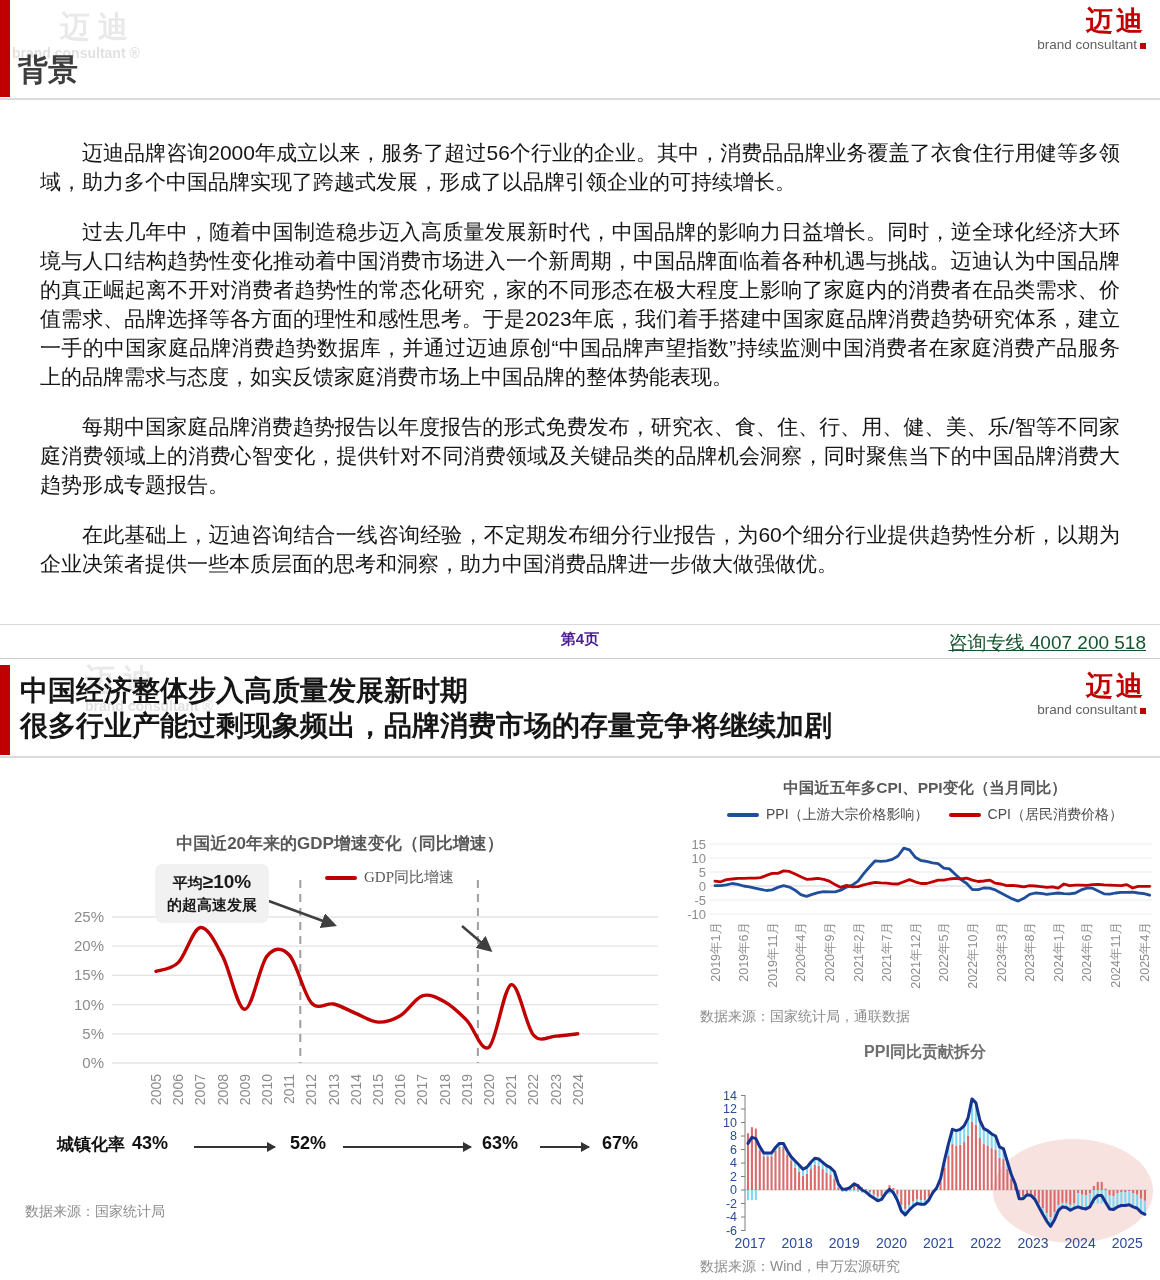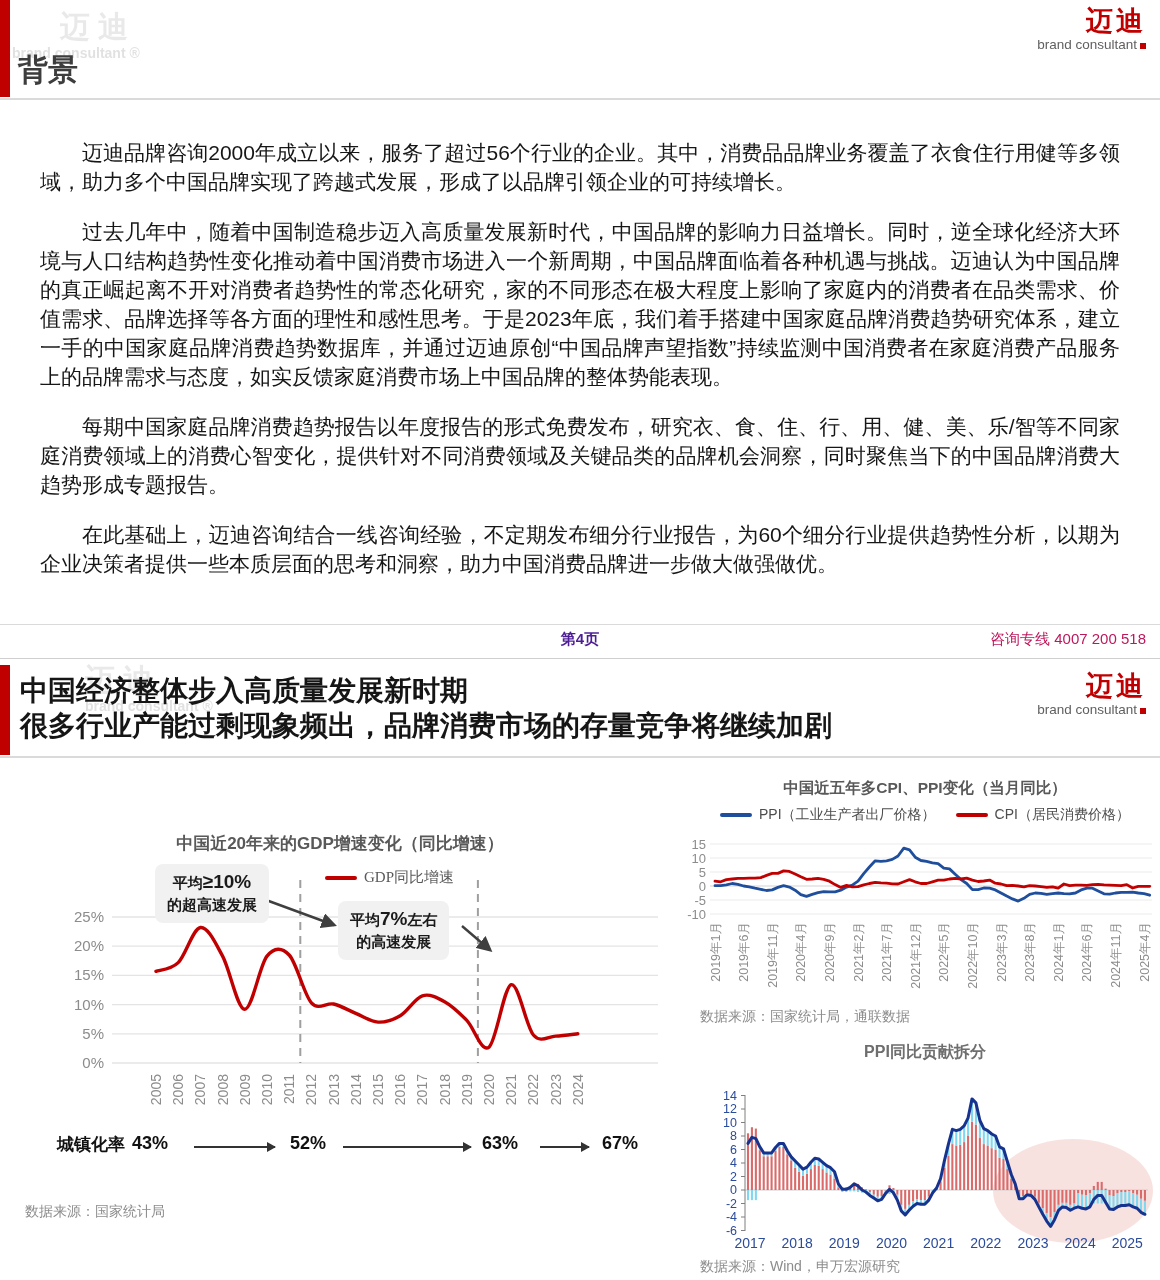--- a/index.html
+++ b/index.html
@@ -20,21 +20,21 @@
   
   .logo{position:absolute;right:14px;text-align:right;z-index:2;line-height:1;}
   .logo .logo-cn{font-size:27px;font-weight:700;color:#C00000;letter-spacing:3px;}
   .logo .logo-en{font-size:13.5px;color:#5f5f5f;margin-top:3px;}
   .logo .logo-mark{display:inline-block;width:6px;height:6px;background:#C00000;margin-left:3px;}
   
   .p1-title{position:absolute;left:18px;top:50px;font-size:30px;font-weight:700;color:#3d3d3d;z-index:1;}
   .p1-body{position:absolute;left:40px;top:138px;width:1080px;font-size:21px;line-height:29px;text-align:justify;color:#161616;}
   .p1-body p{margin:0 0 21px 0;text-indent:2em;}
   .p1-footer-page{position:absolute;left:0;top:630px;width:1160px;text-align:center;font-size:15px;font-weight:700;color:#4c1d95;}
-  .p1-footer-hotline{position:absolute;right:14px;top:630px;font-size:15px;color:#be185d;}
+  .p1-footer-hotline{position:absolute;right:14px;top:630px;font-size:19px;color:#14532d;text-decoration:underline;}
   
   .p2-title{position:absolute;left:20px;top:14px;z-index:1;font-size:28px;font-weight:700;color:#151515;line-height:35px;}
   
   .chart-title{position:absolute;text-align:center;font-weight:700;color:#595959;}
   .gdp-title{left:20px;top:173px;width:640px;font-size:17px;}
   .cpi-title{left:690px;top:119px;width:470px;font-size:15.5px;}
   .ppi-title{left:690px;top:383px;width:470px;font-size:16px;color:#6e6e6e;}
   .legend-row{position:absolute;display:flex;align-items:center;font-size:14px;color:#4d4d4d;white-space:nowrap;}
   .gdp-legend{left:325px;top:209px;font-size:15px;color:#595959;font-family:Liberation Serif, serif;}
   .cpi-legend{left:690px;top:147px;width:470px;justify-content:center;gap:20px;}
@@ -162,42 +162,38 @@
       <text transform="rotate(-90 562.8 246)" x="562.8" y="246" text-anchor="end" fill="#8c8c8c" font-size="14">2024</text>
       <path d="M136.0,143.3C139.7,141.9 150.8,141.9 158.2,134.6C165.6,127.3 173.0,100.6 180.4,99.5C187.8,98.4 195.2,114.5 202.6,128.1C210.0,141.8 217.4,181.3 224.8,181.3C232.2,181.3 239.6,137.2 247.0,128.1C254.4,119.1 261.8,119.2 269.2,127.0C276.6,134.7 284.0,166.7 291.4,174.8C298.8,183.0 306.2,174.3 313.6,176.0C321.0,177.8 328.4,182.3 335.8,185.4C343.2,188.4 350.6,193.7 358.0,194.1C365.4,194.5 372.8,192.1 380.2,187.7C387.6,183.3 395.0,170.2 402.4,167.8C409.8,165.5 417.2,169.6 424.6,173.7C432.0,177.8 439.4,184.8 446.8,192.4C454.2,200.0 461.6,225.2 469.0,219.2C476.4,213.3 483.8,158.8 491.2,156.7C498.6,154.7 506.0,198.4 513.4,207.0C520.8,215.5 528.2,208.3 535.6,208.1C543.0,207.9 554.1,206.2 557.8,205.8" fill="none" stroke="#C00000" stroke-width="3.4" stroke-linecap="round"></path>
       <line x1="246" y1="72" x2="314" y2="97" stroke="#3f3f3f" stroke-width="2.4" marker-end="url(#ah)"></line>
       <line x1="442" y1="98" x2="470" y2="122" stroke="#3f3f3f" stroke-width="2.4" marker-end="url(#ah)"></line>
     </svg>
 
   <div class="ann" style="left:155px;top:205px;">
     <span>平均</span><span class="big">≥10%</span><span></span><br>
     <span>的超高速发展</span>
   </div>
-  <div class="ann" style="left:338px;top:242px;">
-    <span>平均</span><span class="big">7%</span><span>左右</span><br>
-    <span>的高速发展</span>
-  </div>
 
   <div style="position:absolute;left:0;top:474px;height:24px;width:660px;">
     <span class="urb-label">城镇化率</span>
     <span class="urb-val" style="left:132px;text-align:right;">43%</span>
     <span class="urb-val" style="left:290px;">52%</span>
     <span class="urb-val" style="left:482px;">63%</span>
     <span class="urb-val" style="left:602px;">67%</span>
     <span class="uarrow" style="left:194px;width:81px;top:13px;"></span>
     <span class="uarrow" style="left:343px;width:128px;top:13px;"></span>
     <span class="uarrow" style="left:540px;width:49px;top:13px;"></span>
   </div>
   <div class="source" style="left:25px;top:544px;">数据来源：国家统计局</div>
 
   <div class="chart-title cpi-title">中国近五年多CPI、PPI变化（当月同比）</div>
   <div class="legend-row cpi-legend">
     <span class="leg-item">
         <span class="sw-line sw-ppi"></span>
-        <span>PPI（工业生产者出厂价格）</span>
+        <span>PPI（上游大宗价格影响）</span>
       </span>
     <span class="leg-item">
         <span class="sw-line sw-cpi"></span>
         <span>CPI（居民消费价格）</span>
       </span>
   </div>
   <svg id="cpi-svg" width="470" height="250" style="left:690px;top:111px;">
       <line x1="20" y1="74" x2="462" y2="74" stroke="#ececec" stroke-width="1.2"></line>
       <text x="16" y="78.5" text-anchor="end" fill="#8c8c8c" font-size="13">15</text>
       <line x1="20" y1="88" x2="462" y2="88" stroke="#ececec" stroke-width="1.2"></line>

